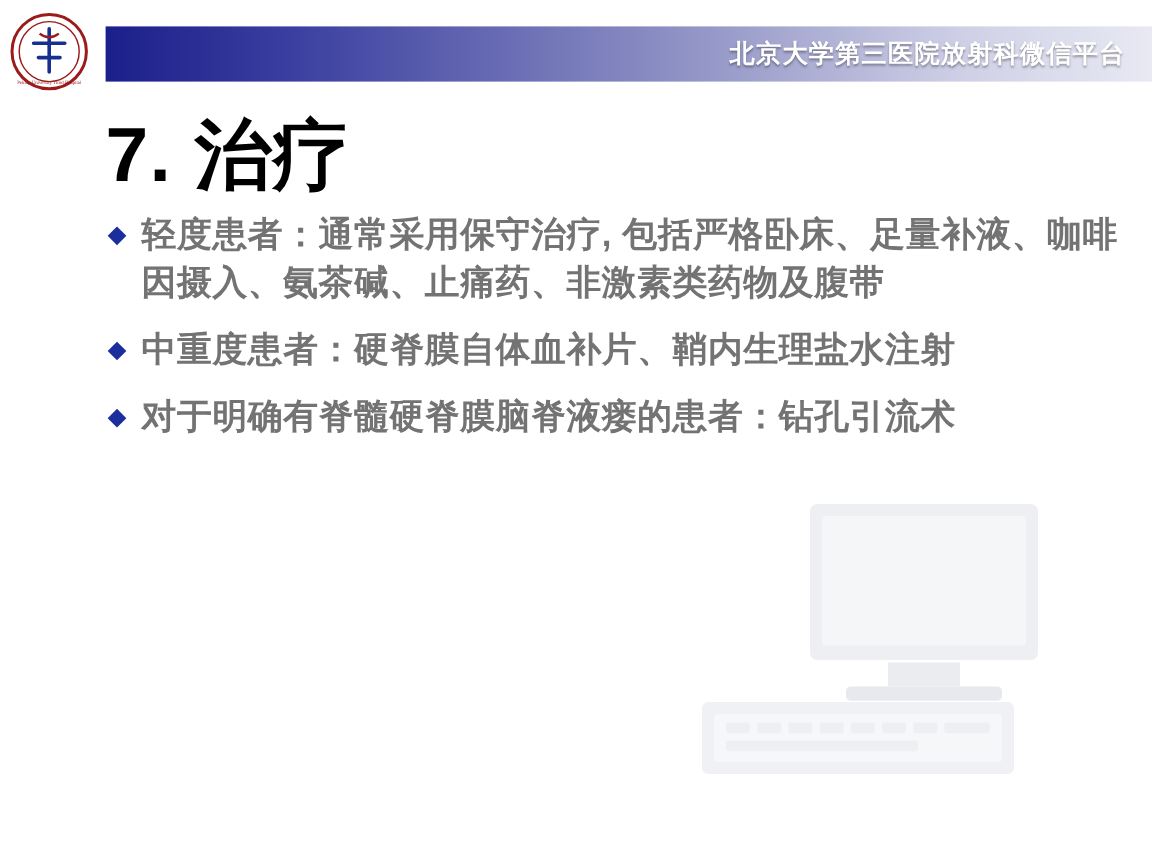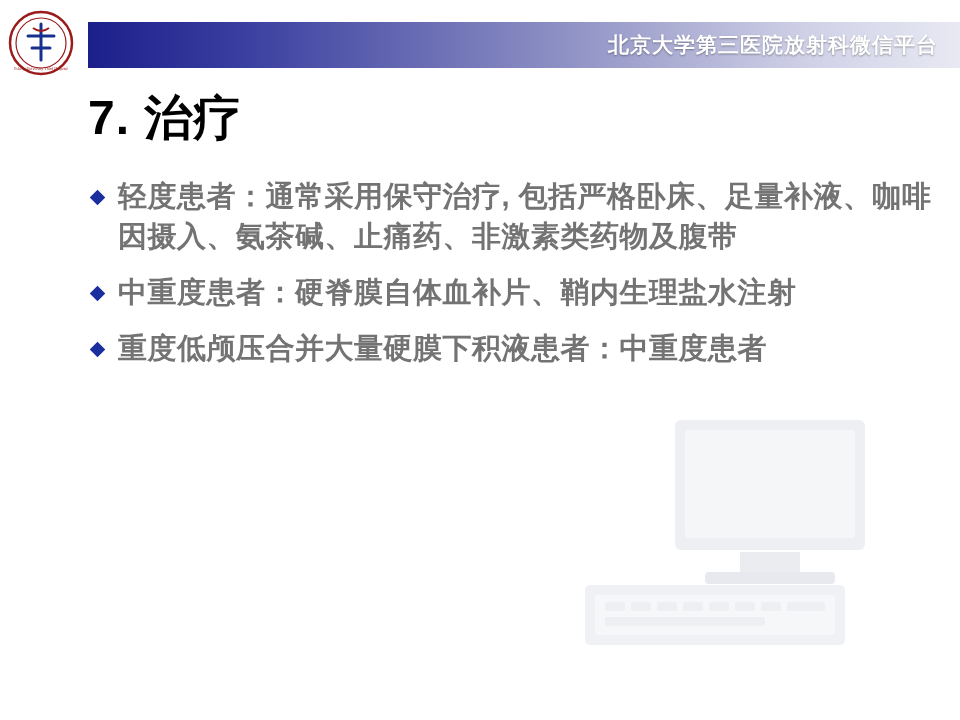--- a/index.html
+++ b/index.html
@@ -60,21 +60,21 @@
     height: 300px;
     opacity: 0.20;
     pointer-events: none;
   }
 
   
   .slide-title {
     position: absolute;
     left: 88px;
     top: 86px;
-    font-size: 48px;
+    font-size: 64px;
     font-weight: bold;
     color: #000000;
     letter-spacing: 1px;
   }
 
   
   .bullets {
     position: absolute;
     left: 92px;
     top: 176px;
@@ -159,19 +159,19 @@
       <div class="bullet-text">轻度患者：通常采用保守治疗, 包括严格卧床、足量补液、咖啡因摄入、氨茶碱、止痛药、非激素类药物及腹带</div>
     </div>
 
     <div class="bullet-row">
       <div class="bullet-marker"><span class="diamond"></span></div>
       <div class="bullet-text">中重度患者：硬脊膜自体血补片、鞘内生理盐水注射</div>
     </div>
 
     <div class="bullet-row">
       <div class="bullet-marker"><span class="diamond"></span></div>
-      <div class="bullet-text">重度低颅压合并大量硬膜下积液患者：中重度患者</div>
+      <div class="bullet-text">对于明确有脊髓硬脊膜脑脊液瘘的患者：钻孔引流术</div>
     </div>
 
 
   </div>
 
 </div>
 
 </body></html>

